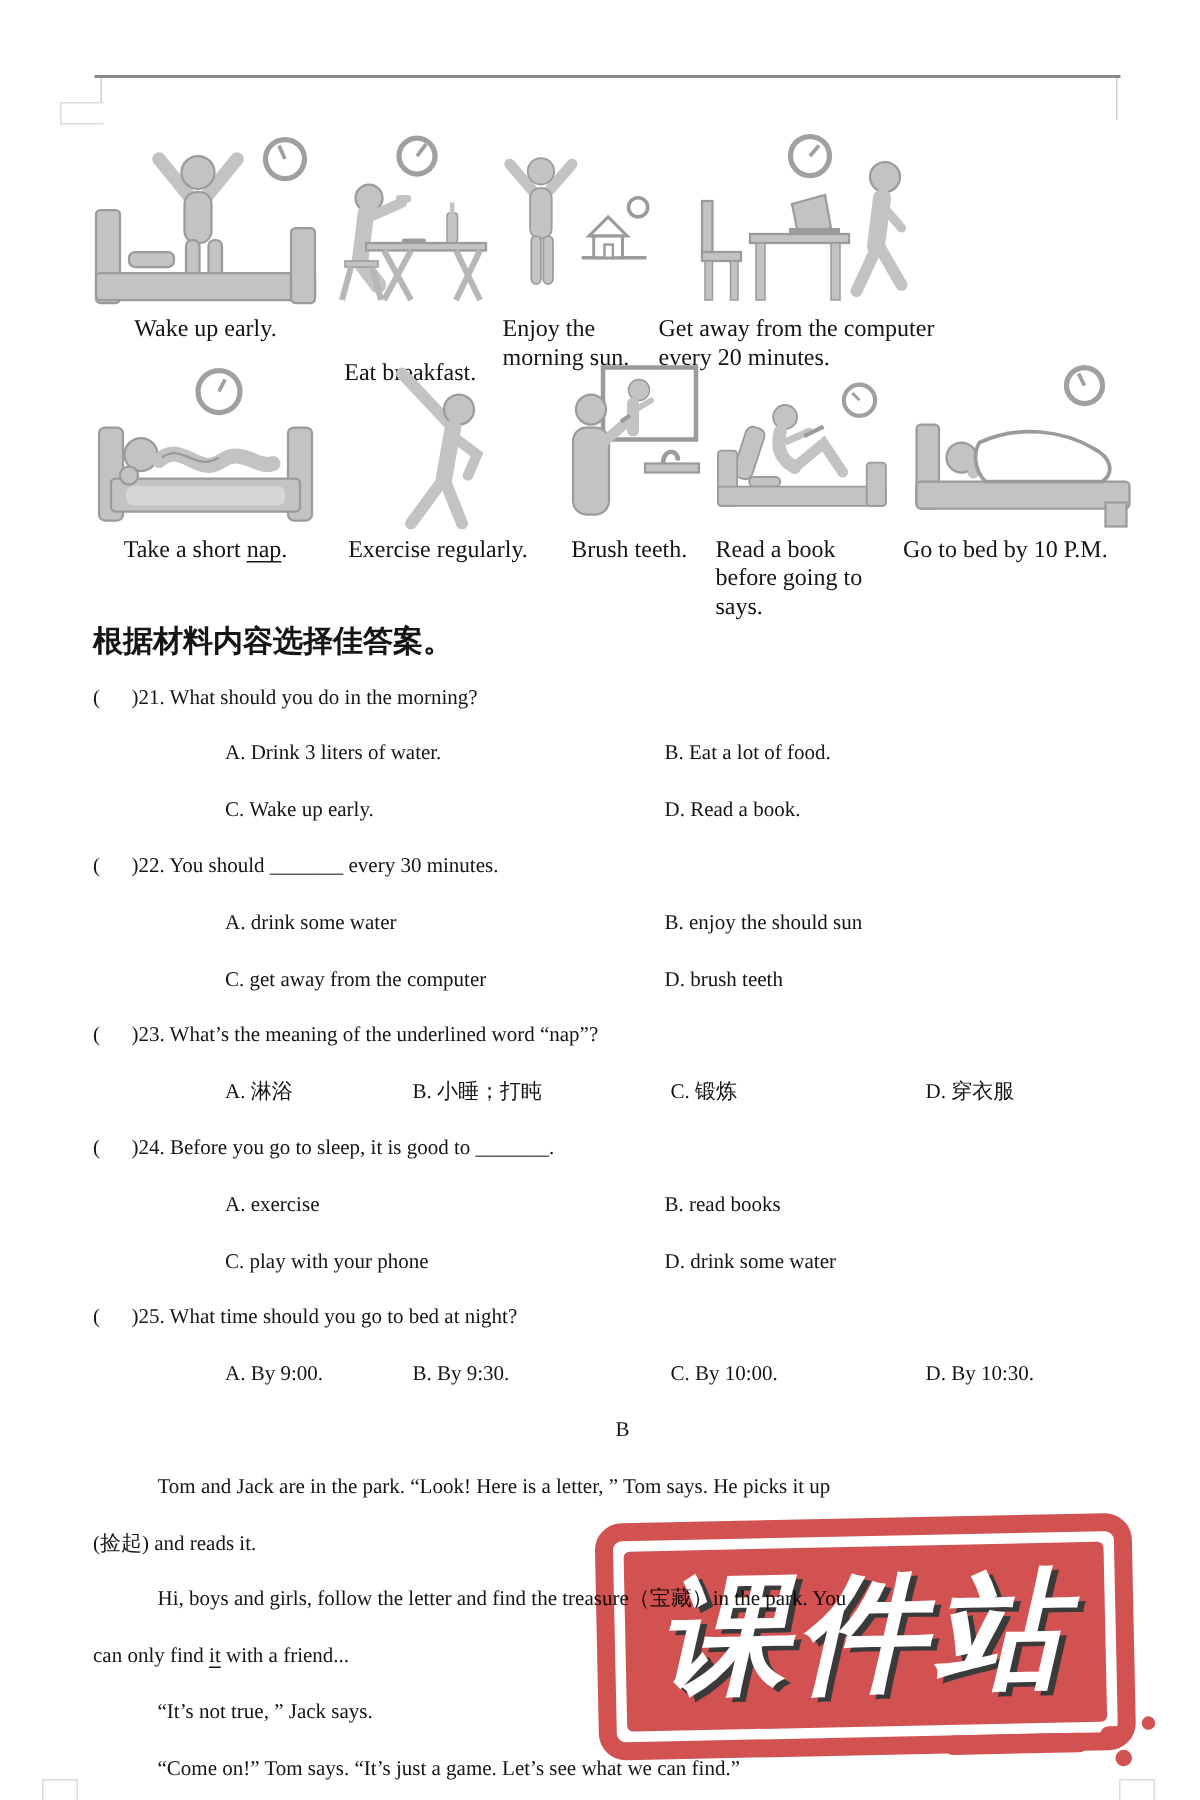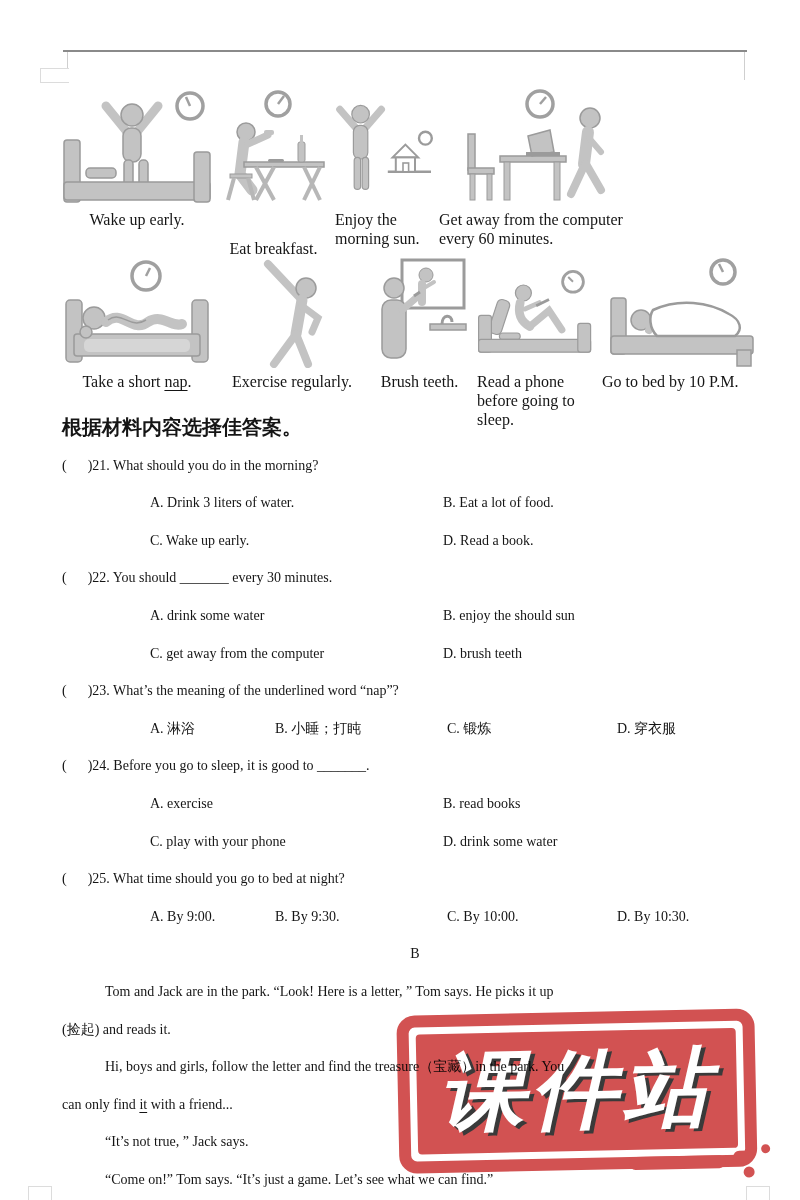--- a/index.html
+++ b/index.html
@@ -138,25 +138,25 @@
           <rect x="96" y="74" width="6" height="38" fill="#c3c3c3" stroke="#9b9b9b" stroke-width="1"></rect>
           <path d="M70,48 L92,42 L96,64 L74,68 Z" fill="#c3c3c3" stroke="#9b9b9b" stroke-width="1.5"></path>
           <rect x="68" y="64" width="34" height="4" fill="#9b9b9b"></rect>
           <circle cx="132" cy="30" r="10" fill="#c3c3c3" stroke="#9b9b9b" stroke-width="1.5"></circle>
           <path d="M130,44 L126,76" stroke="#c3c3c3" stroke-width="12" stroke-linecap="round"></path>
           <path d="M131,50 L143,64" stroke="#c3c3c3" stroke-width="6" stroke-linecap="round"></path>
           <path d="M127,76 L113,106" stroke="#c3c3c3" stroke-width="8" stroke-linecap="round"></path>
           <path d="M128,76 L143,102" stroke="#c3c3c3" stroke-width="8" stroke-linecap="round"></path>
         </svg>
       </div>
-      <div class="cap left">Get away from the computer every 60 minutes.</div>
-    </div>
-  </div>
-
-  <div class="figrow" style="top:254px;width:720px;">
+      <div class="cap left">Get away from the computer every 20 minutes.</div>
+    </div>
+  </div>
+
+  <div class="figrow" style="top:239px;width:720px;">
 
     <div class="fig" style="width:150px;margin-right:10px;">
       <div class="art" style="height:114px;">
         <svg width="150" height="110" viewBox="0 0 150 110">
           <circle cx="84" cy="18" r="14" fill="#fff" stroke="#a0a0a0" stroke-width="3.5"></circle>
           <line x1="84" y1="18" x2="88" y2="10" stroke="#a0a0a0" stroke-width="2.5"></line>
           <rect x="4" y="42" width="16" height="62" rx="4" fill="#c3c3c3" stroke="#9b9b9b" stroke-width="1.5"></rect>
           <rect x="130" y="42" width="16" height="62" rx="4" fill="#c3c3c3" stroke="#9b9b9b" stroke-width="1.5"></rect>
           <rect x="12" y="76" width="126" height="22" rx="3" fill="#c3c3c3" stroke="#9b9b9b" stroke-width="1.5"></rect>
           <rect x="22" y="81" width="106" height="13" rx="5" fill="#d6d6d6"></rect>
@@ -211,21 +211,21 @@
           <path d="M54,42 C50,58 56,66 66,72" stroke="#c3c3c3" stroke-width="11" stroke-linecap="round" fill="none"></path>
           <path d="M66,72 L90,52 L106,76" stroke="#c3c3c3" stroke-width="9" stroke-linecap="round" fill="none"></path>
           <path d="M60,50 L78,42" stroke="#c3c3c3" stroke-width="6" stroke-linecap="round"></path>
           <path d="M74,46 L90,38" stroke="#9b9b9b" stroke-width="3.5"></path>
           <rect x="28" y="80" width="26" height="8" rx="4" fill="#c3c3c3" stroke="#9b9b9b" stroke-width="1.5"></rect>
           <rect x="2" y="58" width="16" height="46" rx="3" fill="#c3c3c3" stroke="#9b9b9b" stroke-width="1.5"></rect>
           <rect x="2" y="88" width="140" height="16" rx="3" fill="#c3c3c3" stroke="#9b9b9b" stroke-width="1.5"></rect>
           <rect x="126" y="68" width="16" height="36" rx="3" fill="#c3c3c3" stroke="#9b9b9b" stroke-width="1.5"></rect>
         </svg>
       </div>
-      <div class="cap left">Read a phone before going to sleep.</div>
+      <div class="cap left">Read a book before going to says.</div>
     </div>
 
     <div class="fig" style="width:160px;">
       <div class="art" style="height:114px;">
         <svg width="150" height="110" viewBox="0 0 150 110">
           <circle cx="116" cy="14" r="12" fill="#fff" stroke="#a0a0a0" stroke-width="3.5"></circle>
           <line x1="116" y1="14" x2="112" y2="6" stroke="#a0a0a0" stroke-width="2.5"></line>
           <rect x="4" y="40" width="15" height="56" rx="3" fill="#c3c3c3" stroke="#9b9b9b" stroke-width="1.5"></rect>
           <rect x="4" y="78" width="142" height="18" rx="3" fill="#c3c3c3" stroke="#9b9b9b" stroke-width="1.5"></rect>
           <rect x="130" y="92" width="14" height="16" fill="#c3c3c3" stroke="#9b9b9b" stroke-width="1.5"></rect>

